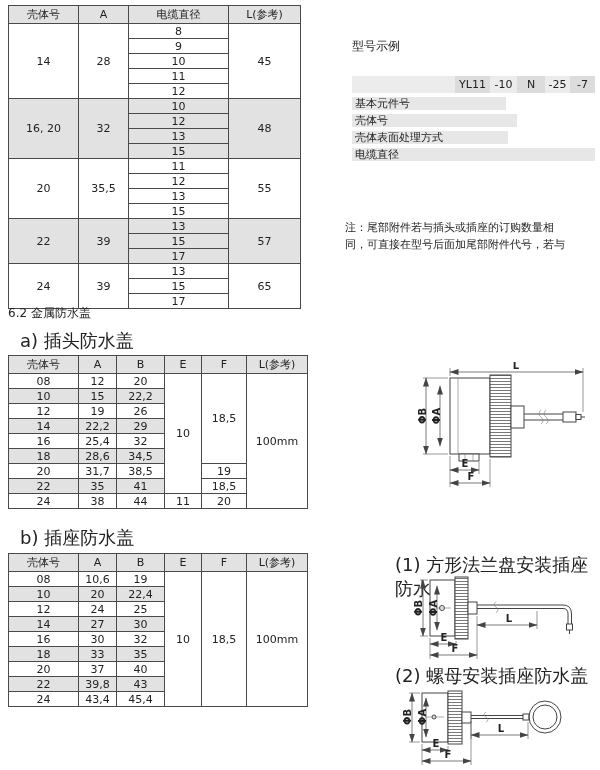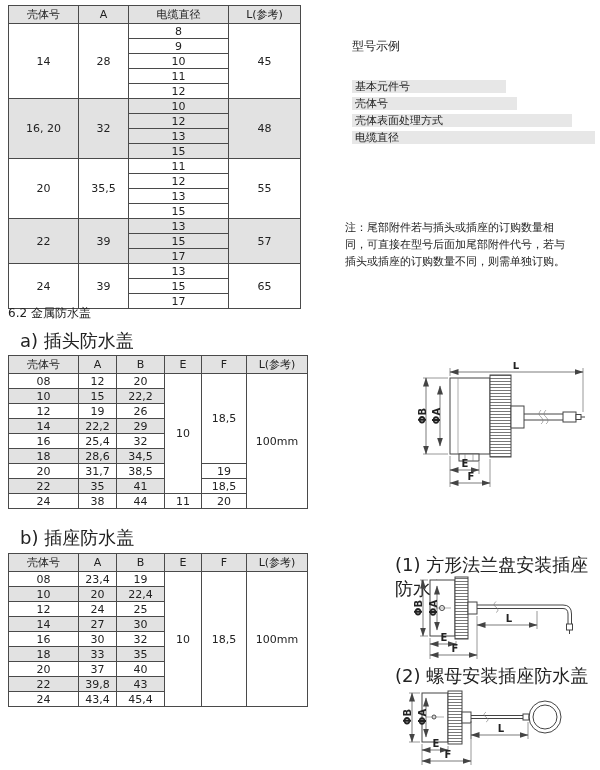--- a/index.html
+++ b/index.html
@@ -124,30 +124,37 @@
         <td>15</td>
       </tr>
   <tr>
         <td>17</td>
       </tr>
 </tbody>
   </table>
 
 <div class="abs model-title" style="left:352px;top:38px;">型号示例</div>
 <div class="abs" style="left:352px;top:76px;width:243px;">
+  <div class="code-row">
+    <span class="sp"></span>
+    <span class="seg d" style="width:35px">YL11</span>
+    <span class="seg l" style="width:27px">-10</span>
+    <span class="seg d" style="width:28px">N</span>
+    <span class="seg l" style="width:25px">-25</span>
+    <span class="seg d" style="width:25px">-7</span>
+  </div>
   <div class="band" style="width:154px">基本元件号</div>
   <div class="band" style="width:165px">壳体号</div>
-  <div class="band" style="width:220px">壳体表面处理方式</div>
+  <div class="band" style="width:156px">壳体表面处理方式</div>
   <div class="band" style="width:243px">电缆直径</div>
 </div>
 
 <div class="abs note" style="left:345px;top:219px;">
   <div>注：尾部附件若与插头或插座的订购数量相</div>
   <div>同，可直接在型号后面加尾部附件代号，若与</div>
-  <div>插头或插座的订购数量不同，则需单独订购。</div>
 </div>
 
 <div class="abs h1" style="left:8px;top:305px;text-align:right;">6.2 金属防水盖</div>
 <div class="abs h2" style="left:20px;top:329px;">a) 插头防水盖</div>
 
 <table class="abs" style="left:8px;top:355px;width:299px;">
   <colgroup>
       <col style="width:70px">
       <col style="width:38px">
       <col style="width:48px">
@@ -282,21 +289,21 @@
       <tr>
     <th>壳体号</th>
     <th>A</th>
     <th>B</th>
     <th>E</th>
     <th>F</th>
     <th>L(参考)</th>
   </tr>
   <tr>
     <td>08</td>
-    <td>23,4</td>
+    <td>10,6</td>
     <td>19</td>
     <td rowspan="9">10</td>
     <td rowspan="9">18,5</td>
     <td rowspan="9">100mm</td>
   </tr>
   <tr>
     <td class="shade">10</td>
     <td class="shade">20</td>
     <td class="shade">22,4</td>
   </tr>

